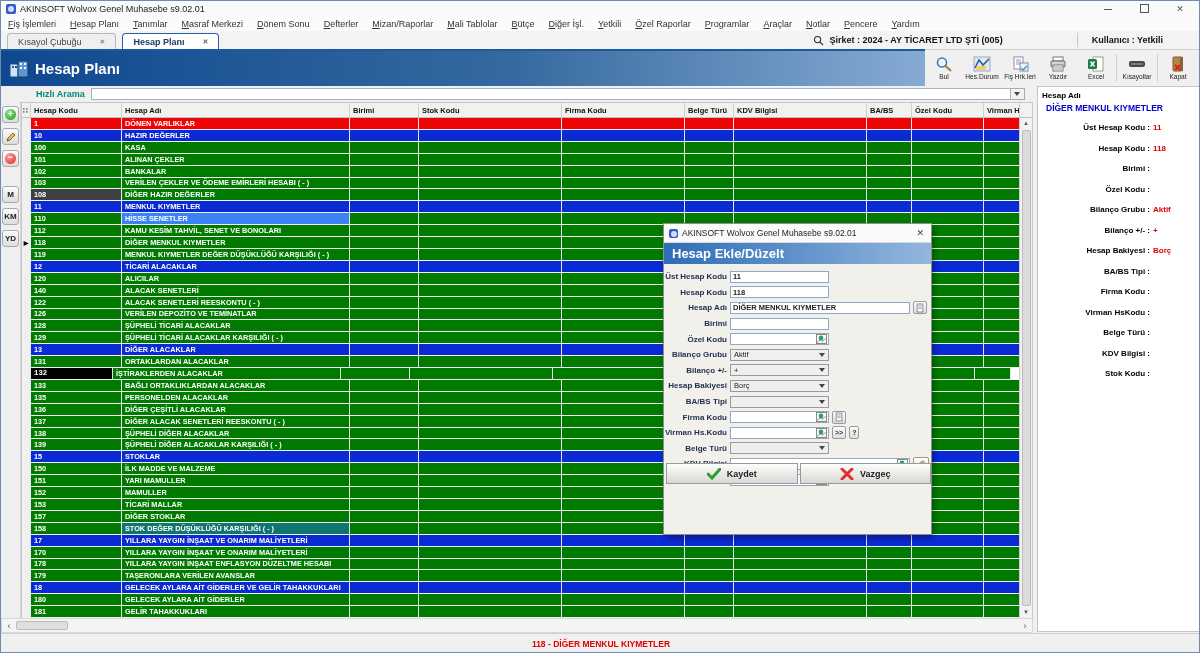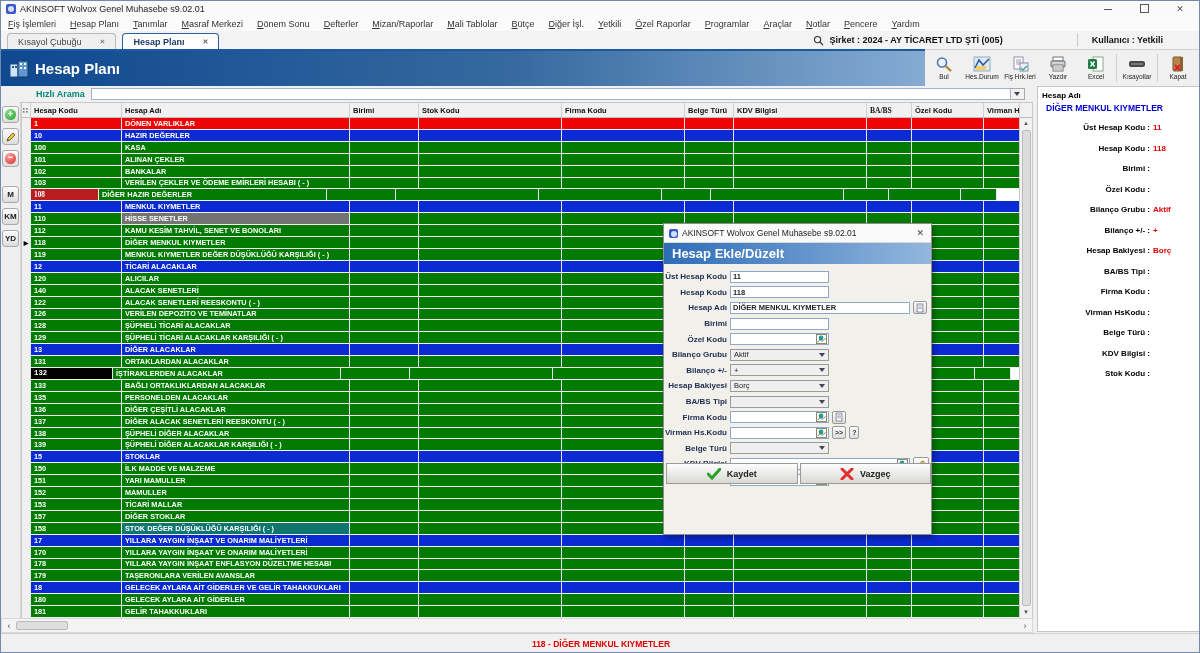--- a/index.html
+++ b/index.html
@@ -313,21 +313,21 @@
   <div class="table">
     <div class="thead" id="thead">
         <div class="th" style="width: 9px; padding-left: 1px;">∷</div>
         <div class="th" style="width: 91px;">Hesap Kodu</div>
         <div class="th" style="width: 228px;">Hesap Adı</div>
         <div class="th" style="width: 69px;">Birimi</div>
         <div class="th" style="width: 143px;">Stok Kodu</div>
         <div class="th" style="width: 123px;">Firma Kodu</div>
         <div class="th" style="width: 49px;">Belge Türü</div>
         <div class="th" style="width: 133px;">KDV Bilgisi</div>
-        <div class="th" style="width: 45px; font-family: Liberation Serif, serif;">BA/BS</div>
+        <div class="th" style="width: 45px;">BA/BS</div>
         <div class="th" style="width: 72px;">Özel Kodu</div>
         <div class="th" style="width: 36px;">Virman H</div>
       </div>
     <div class="tbody" id="tbody">
         <div class="trow">
           <div class="td marker" style="width: 9px;"></div>
           <div class="td" style="width: 91px; background: rgb(238, 4, 4);">1</div>
           <div class="td" style="width: 228px; background: rgb(238, 4, 4);">DÖNEN VARLIKLAR</div>
           <div class="td" style="width: 69px; background: rgb(238, 4, 4);"></div>
           <div class="td" style="width: 143px; background: rgb(238, 4, 4);"></div>
@@ -398,21 +398,21 @@
           <div class="td" style="width: 143px; background: rgb(0, 123, 0);"></div>
           <div class="td" style="width: 123px; background: rgb(0, 123, 0);"></div>
           <div class="td" style="width: 49px; background: rgb(0, 123, 0);"></div>
           <div class="td" style="width: 133px; background: rgb(0, 123, 0);"></div>
           <div class="td" style="width: 45px; background: rgb(0, 123, 0);"></div>
           <div class="td" style="width: 72px; background: rgb(0, 123, 0);"></div>
           <div class="td" style="width: 36px; background: rgb(0, 123, 0);"></div>
         </div>
         <div class="trow">
           <div class="td marker" style="width: 9px;"></div>
-          <div class="td" style="width: 68px; background: #b91c1c; font-family: Liberation Serif, serif;">108</div>
+          <div class="td" style="width: 91px; background: #404040;">108</div>
           <div class="td" style="width: 228px; background: rgb(0, 123, 0);">DİĞER HAZIR DEĞERLER</div>
           <div class="td" style="width: 69px; background: rgb(0, 123, 0);"></div>
           <div class="td" style="width: 143px; background: rgb(0, 123, 0);"></div>
           <div class="td" style="width: 123px; background: rgb(0, 123, 0);"></div>
           <div class="td" style="width: 49px; background: rgb(0, 123, 0);"></div>
           <div class="td" style="width: 133px; background: rgb(0, 123, 0);"></div>
           <div class="td" style="width: 45px; background: rgb(0, 123, 0);"></div>
           <div class="td" style="width: 72px; background: rgb(0, 123, 0);"></div>
           <div class="td" style="width: 36px; background: rgb(0, 123, 0);"></div>
         </div>
@@ -425,21 +425,21 @@
           <div class="td" style="width: 123px; background: rgb(10, 42, 212);"></div>
           <div class="td" style="width: 49px; background: rgb(10, 42, 212);"></div>
           <div class="td" style="width: 133px; background: rgb(10, 42, 212);"></div>
           <div class="td" style="width: 45px; background: rgb(10, 42, 212);"></div>
           <div class="td" style="width: 72px; background: rgb(10, 42, 212);"></div>
           <div class="td" style="width: 36px; background: rgb(10, 42, 212);"></div>
         </div>
         <div class="trow">
           <div class="td marker" style="width: 9px;"></div>
           <div class="td" style="width: 91px; background: rgb(0, 123, 0);">110</div>
-          <div class="td" style="width: 228px; background: #737373;">HİSSE SENETLER</div>
+          <div class="td" style="width: 228px; background: #3b82f6;">HİSSE SENETLER</div>
           <div class="td" style="width: 69px; background: rgb(0, 123, 0);"></div>
           <div class="td" style="width: 143px; background: rgb(0, 123, 0);"></div>
           <div class="td" style="width: 123px; background: rgb(0, 123, 0);"></div>
           <div class="td" style="width: 49px; background: rgb(0, 123, 0);"></div>
           <div class="td" style="width: 133px; background: rgb(0, 123, 0);"></div>
           <div class="td" style="width: 45px; background: rgb(0, 123, 0);"></div>
           <div class="td" style="width: 72px; background: rgb(0, 123, 0);"></div>
           <div class="td" style="width: 36px; background: rgb(0, 123, 0);"></div>
         </div>
         <div class="trow">

